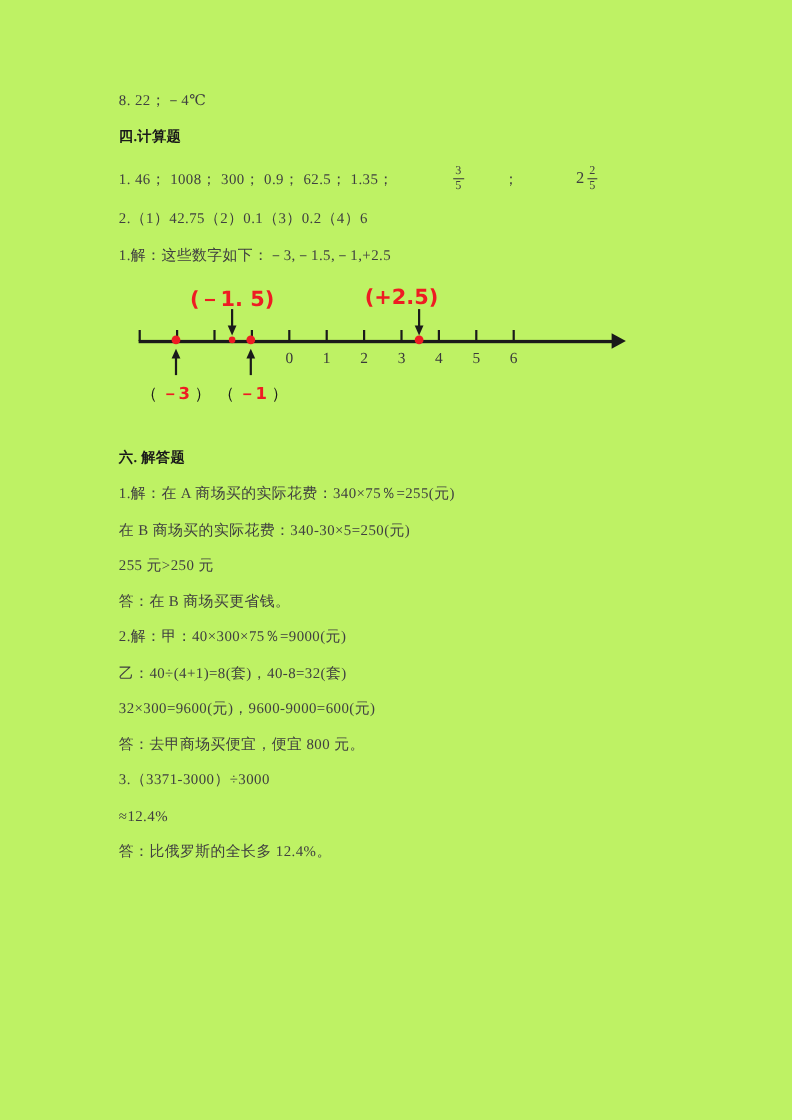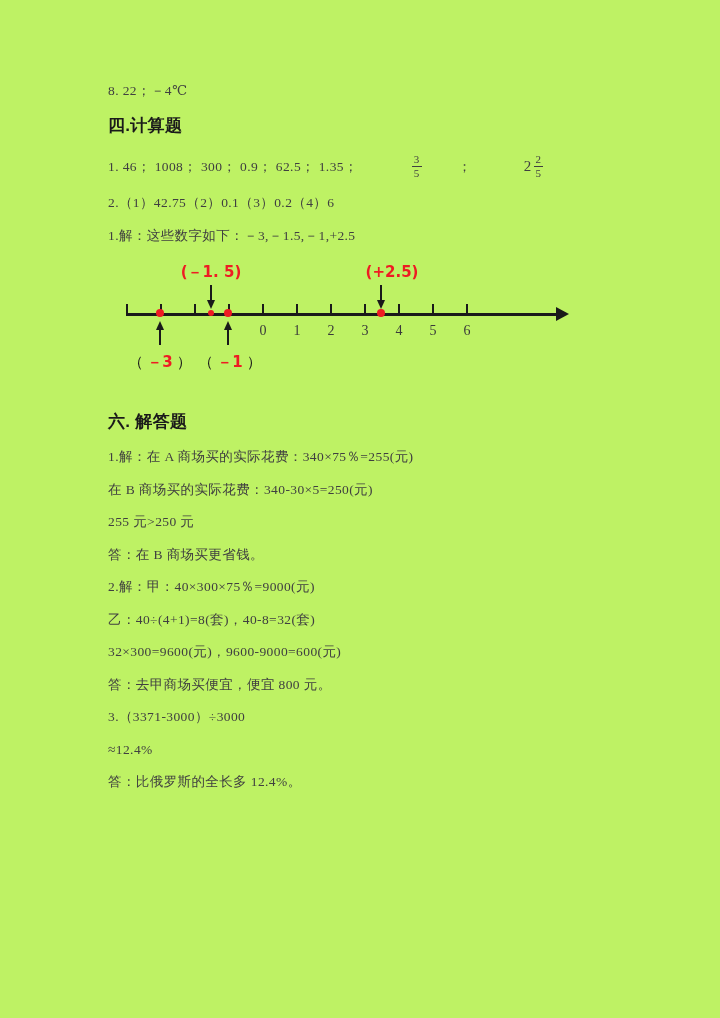--- a/index.html
+++ b/index.html
@@ -31,27 +31,27 @@
   }
   .line {
     font-size: 13.5px;
     color: #404040;
     letter-spacing: 0.4px;
     line-height: 1;
     margin: 0 0 19px 0;
     white-space: nowrap;
   }
   .heading {
-    font-size: 17px;
+    font-size: 13px;
     font-weight: bold;
     color: #1a1a1a;
     letter-spacing: 0.3px;
     line-height: 1;
     margin: 0 0 20px 0;
-    font-family: Liberation Sans, sans-serif;
+    font-family: Liberation Serif, serif;
   }
   .gap-top { margin-top: 12px; }
   .calc-row {
     display: flex;
     align-items: center;
     margin: 0 0 16px 0;
     font-size: 13.5px;
     color: #404040;
     letter-spacing: 0.4px;
     white-space: nowrap;
@@ -130,21 +130,21 @@
     background: #ee1c23;
     transform: translateX(-50%);
   }
   .dot.small {
     width: 6px; height: 6px;
     top: 49px;
   }
   .red-label {
     position: absolute;
     color: #ee1c23;
-    font-size: 15px;
+    font-size: 19px;
     font-weight: bold;
     white-space: nowrap;
     transform: translateX(-50%);
     font-family: "DejaVu Sans", "Liberation Sans", sans-serif;
   }
   .arrow-down {
     position: absolute;
     width: 2px;
     background: #1a1a1a;
     transform: translateX(-50%);
@@ -250,21 +250,21 @@
       <div class="tick-label" style="left:359px;">6</div>
 
       <div class="dot" style="left:52px;"></div>
       <div class="dot small" style="left:103px;"></div>
       <div class="dot" style="left:120px;"></div>
       <div class="dot" style="left:273px;"></div>
 
       <div class="red-label" style="left:103px; top:2px;">(－1. 5)</div>
       <div class="arrow-down" style="left:103px; top:24px; height:16px;"></div>
 
-      <div class="red-label" style="left:284px; top:2px;">(+2.5)</div>
+      <div class="red-label" style="left:257px; top:2px;">(+2.5)</div>
       <div class="arrow-down" style="left:273px; top:24px; height:16px;"></div>
 
       <div class="arrow-up" style="left:52px; top:68px; height:16px;"></div>
       <div class="paren-label" style="left:52px; top:92px;">
         <span>（</span><span class="val">－3</span><span>）</span>
       </div>
 
       <div class="arrow-up" style="left:120px; top:68px; height:16px;"></div>
       <div class="paren-label" style="left:122px; top:92px;">
         <span>（</span><span class="val">－1</span><span>）</span>

